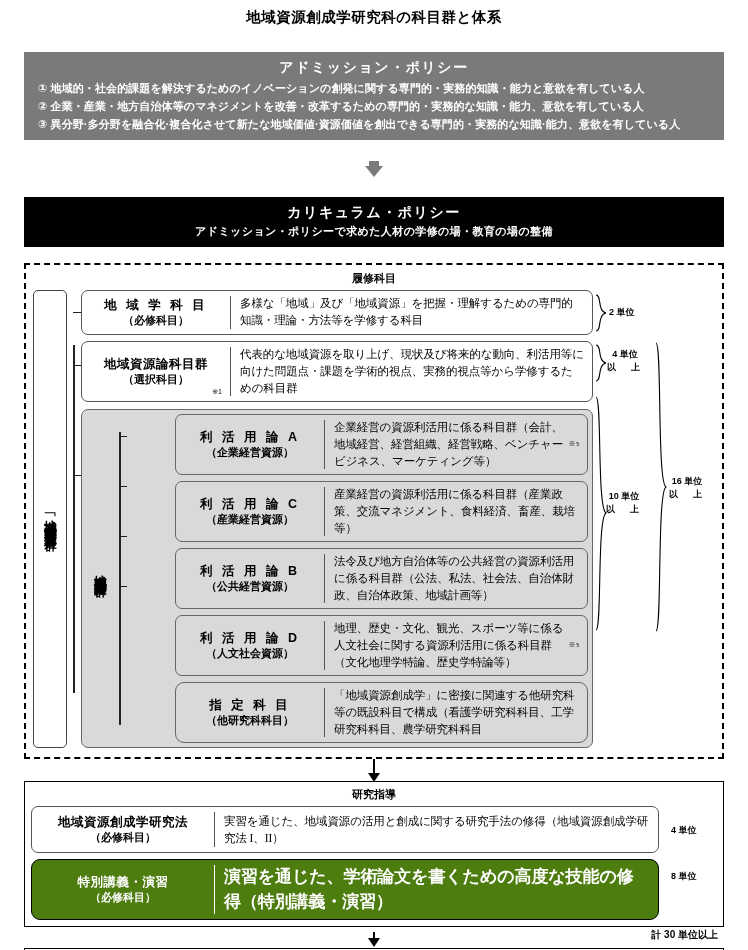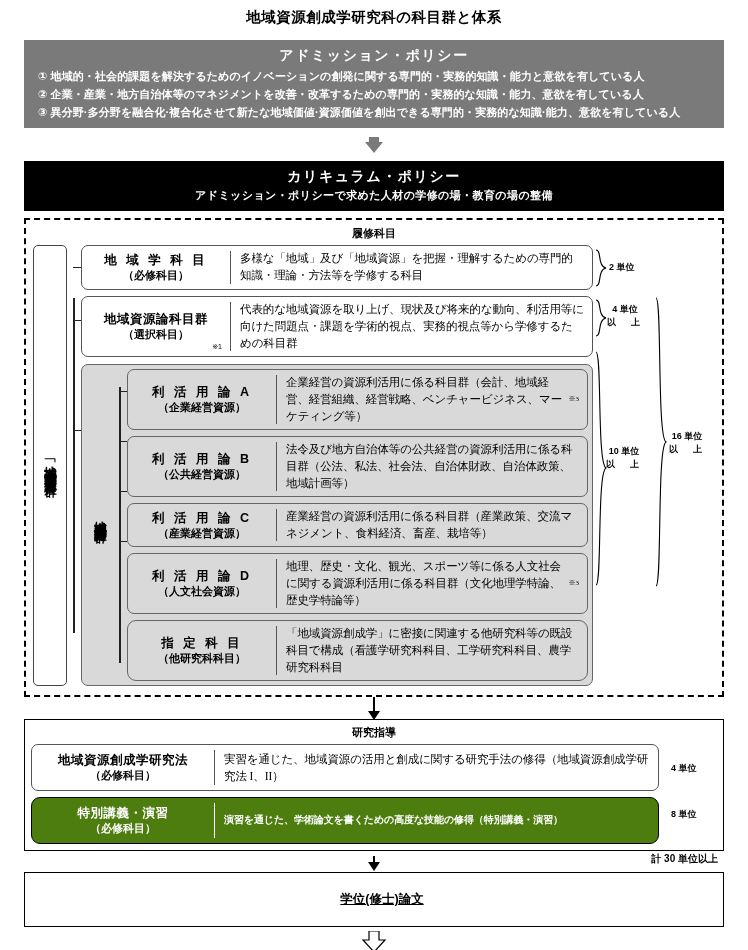--- a/index.html
+++ b/index.html
@@ -21,21 +21,21 @@
     font-family: "Liberation Sans", "DejaVu Sans", sans-serif;
     font-weight: bold;
     font-size: 14.5px;
     letter-spacing: 0.5px;
     padding-top: 8px;
     padding-bottom: 9px;
   }
 
   
   .policy-banner {
-    margin: 4px 24px;
+    margin: 16px 24px;
     color: #ffffff;
     font-family: "Liberation Sans", "DejaVu Sans", sans-serif;
     padding: 5px 0 7px 0;
   }
   .policy-banner.gray { background: #7a7a7a; }
   .policy-banner.black { background: #000000; }
   .policy-heading {
     text-align: center;
     font-weight: bold;
     font-size: 14px;
@@ -169,21 +169,21 @@
     flex: 1;
     display: flex; align-items: center;
     font-size: 11.5px;
     line-height: 1.48;
     padding: 4px 8px 4px 9px;
     letter-spacing: -0.1px;
   }
   .card-desc.sans {
     font-family: "Liberation Sans", "DejaVu Sans", sans-serif;
     font-weight: bold;
-    font-size: 10px;
+    font-size: 17px;
   }
   .sup { font-size: 7px; vertical-align: super; letter-spacing: 0; }
 
   
   .subgroup {
     display: flex;
     border: 1px solid #666;
     border-radius: 7px;
     background: #d9d9d9;
     padding: 4px 4px 4px 3px;
@@ -202,21 +202,21 @@
     letter-spacing: 1px;
     line-height: 1.05;
     white-space: nowrap;
   }
   .subgroup .vtext2 .small {
     font-size: 9.5px; font-weight: bold; letter-spacing: 0;
   }
   .subgroup .vtext2 .tiny {
     font-size: 6.5px; font-weight: normal;
   }
-  .subgroup .sub-cards { flex: 1; display: flex; flex-direction: column; }
+  .subgroup .sub-cards { flex: 1; display: flex; flex-direction: column; margin-left: 48px; }
   .subgroup .sub-cards .card:last-child { margin-bottom: 0; border-radius: 9px; }
 
   
   .credit-col { width: 76px; flex: none; position: relative; }
   .credit-col2 { width: 62px; flex: none; position: relative; }
   .brace {
     position: absolute;
     font-size: 10px;
   }
   .brace svg { display: block; }
@@ -339,38 +339,38 @@
             </div>
             <div class="card-divider"></div>
             <div class="card-desc">
                 <span>企業経営の資源利活用に係る科目群（会計、地域経営、経営組織、経営戦略、ベンチャービジネス、マーケティング等）</span>
                 <span class="sup">※3</span>
               </div>
           </div>
 
           <div class="card shaded">
             <div class="card-name">
+              <span class="n1">利 活 用 論 C</span>
+              <span class="n2">（産業経営資源）</span>
+            </div>
+            <div class="card-divider"></div>
+            <div class="card-desc">
+                <span>産業経営の資源利活用に係る科目群（産業政策、交流マネジメント、食料経済、畜産、栽培等）</span>
+                <span class="sup"></span>
+              </div>
+          </div>
+
+          <div class="card shaded">
+            <div class="card-name">
               <span class="n1">利 活 用 論 B</span>
               <span class="n2">（公共経営資源）</span>
             </div>
             <div class="card-divider"></div>
             <div class="card-desc">
                 <span>法令及び地方自治体等の公共経営の資源利活用に係る科目群（公法、私法、社会法、自治体財政、自治体政策、地域計画等）</span>
-                <span class="sup"></span>
-              </div>
-          </div>
-
-          <div class="card shaded">
-            <div class="card-name">
-              <span class="n1">利 活 用 論 C</span>
-              <span class="n2">（産業経営資源）</span>
-            </div>
-            <div class="card-divider"></div>
-            <div class="card-desc">
-                <span>産業経営の資源利活用に係る科目群（産業政策、交流マネジメント、食料経済、畜産、栽培等）</span>
                 <span class="sup"></span>
               </div>
           </div>
 
           <div class="card shaded">
             <div class="card-name">
               <span class="n1">利 活 用 論 D</span>
               <span class="n2">（人文社会資源）</span>
             </div>
             <div class="card-divider"></div>

